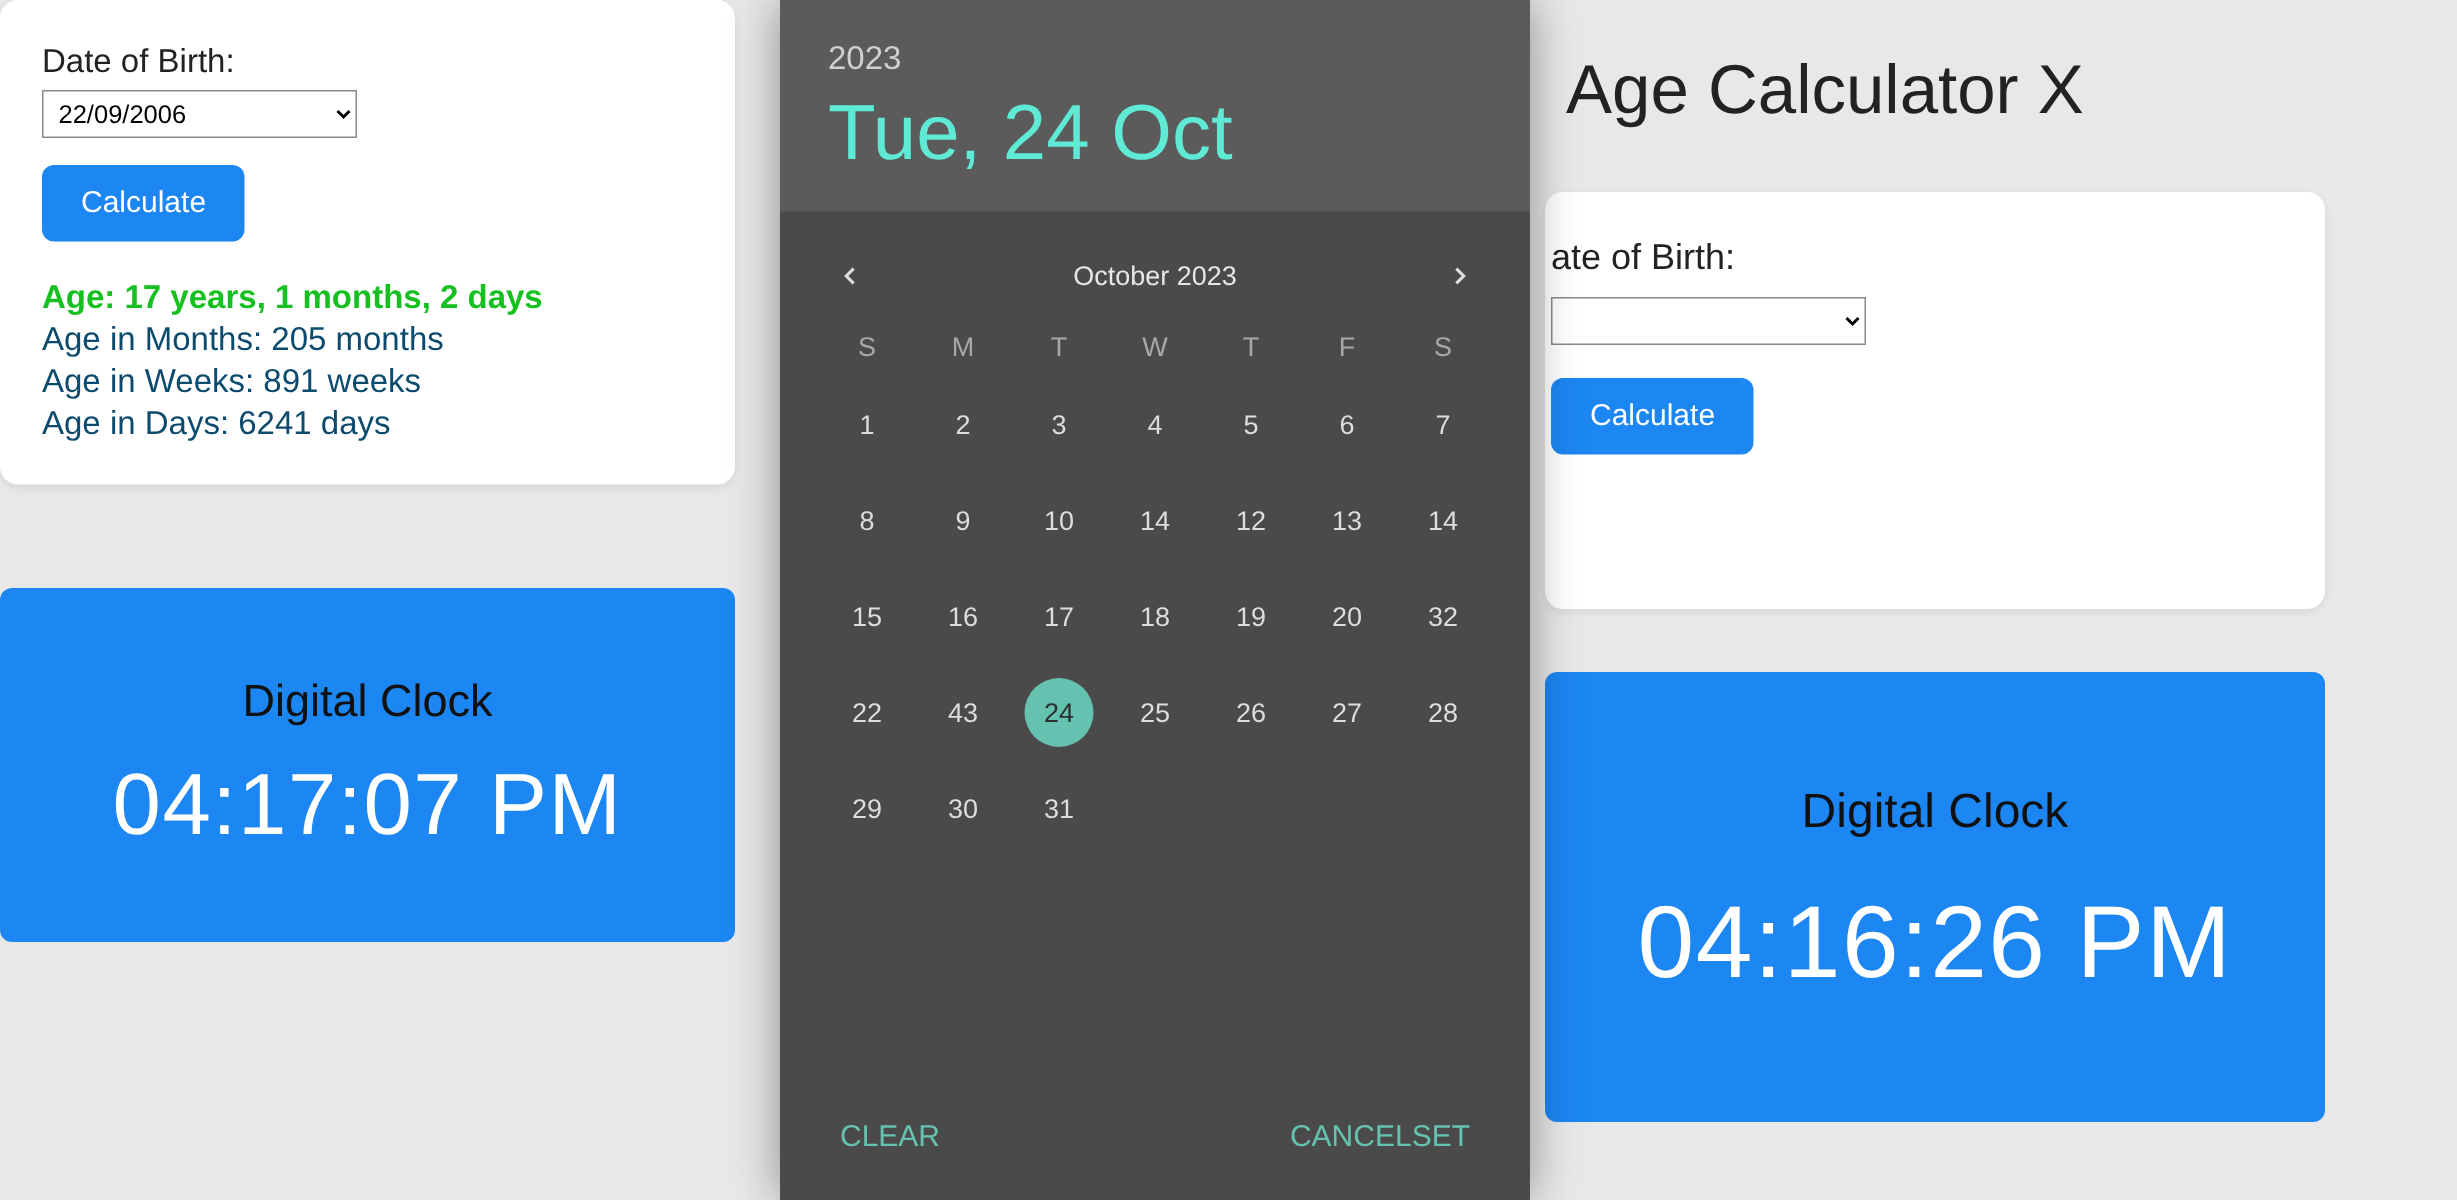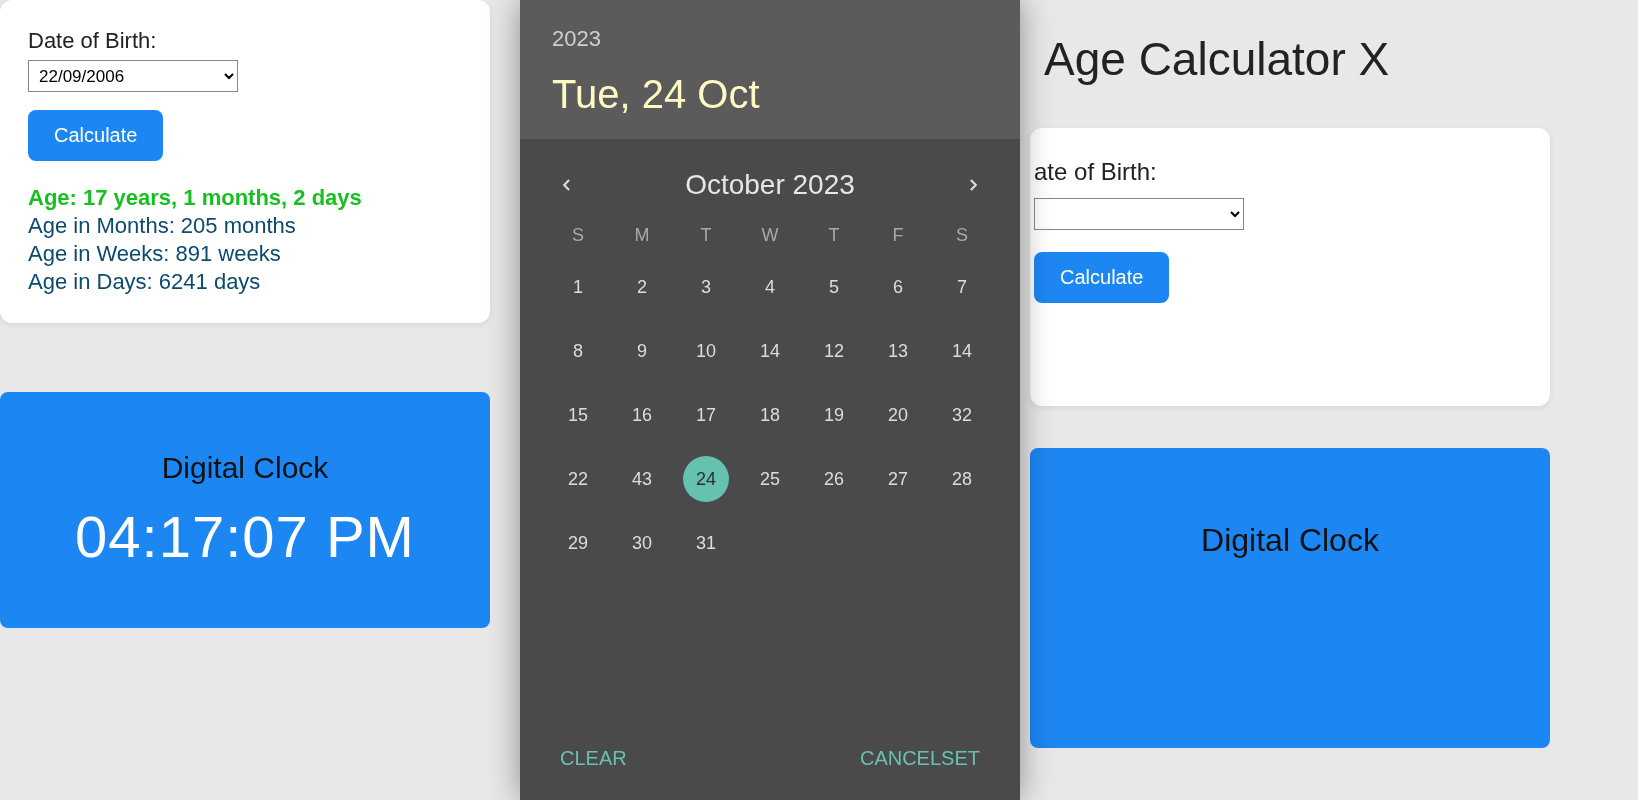--- a/index.html
+++ b/index.html
@@ -29,26 +29,26 @@
   .right-clock .clock-title{color:#111;font-size:32px;margin-bottom:30px}
   .right-clock .clock-time{font-size:68px;color:#fff}
 
   
   .mid-bar{position:absolute;left:520px;top:230px;width:500px;height:260px;background:#0a62c6;border-radius:10px}
 
   
   .picker{position:absolute;left:520px;top:0;width:500px;height:800px;background:#4a4a4a;color:#ddd;box-shadow:0 0 30px rgba(0,0,0,.4)}
   .picker-header{background:#5b5b5b;padding:26px 32px 22px}
   .picker-year{font-size:22px;color:#cfcfcf}
-  .picker-date{font-size:40px;color:#fef9c3;font-weight:500;margin-top:20px}
+  .picker-date{font-size:52px;color:#5eead4;font-weight:500;margin-top:7px}
 
   .month-row{display:flex;align-items:center;justify-content:space-between;padding:30px 34px 6px}
   .chev{width:26px;height:26px;display:flex;align-items:center;justify-content:center;cursor:pointer}
   .chev svg{width:14px;height:14px;stroke:#ddd;stroke-width:3;fill:none}
-  .month-label{font-size:28px;color:#e6e6e6}
+  .month-label{font-size:18px;color:#e6e6e6}
 
   .grid{display:grid;grid-template-columns:repeat(7,1fr);gap:18px 0;padding:18px 26px 10px;text-align:center}
   .dow{font-size:18px;color:#a8a8a8}
   .day{font-size:18px;color:#ddd;width:46px;height:46px;line-height:46px;margin:0 auto;border-radius:50%;cursor:pointer}
   .day.sel{background:#66c2b0;color:#2e2e2e;font-weight:500}
 
   .picker-actions{position:absolute;bottom:30px;left:0;right:0;display:flex;justify-content:space-between;padding:0 40px;font-size:20px;color:#66c2b0;font-weight:500}
   .picker-actions span{cursor:pointer}
   .act-right{display:flex;}
 </style>
@@ -77,20 +77,21 @@
 <div class="right-card">
   <div class="dob-label">ate of Birth:</div>
   <select class="dob-select">
     <option></option>
   </select><br>
   <button class="calc-btn">Calculate</button>
 </div>
 
 <div class="right-clock">
   <div class="clock-title">Digital Clock</div>
+  <div class="clock-time">04:16:26 PM</div>
 </div>
 
 <div class="mid-bar"></div>
 
 <div class="picker">
   <div class="picker-header">
     <div class="picker-year">2023</div>
     <div class="picker-date">Tue, 24 Oct</div>
   </div>
 

